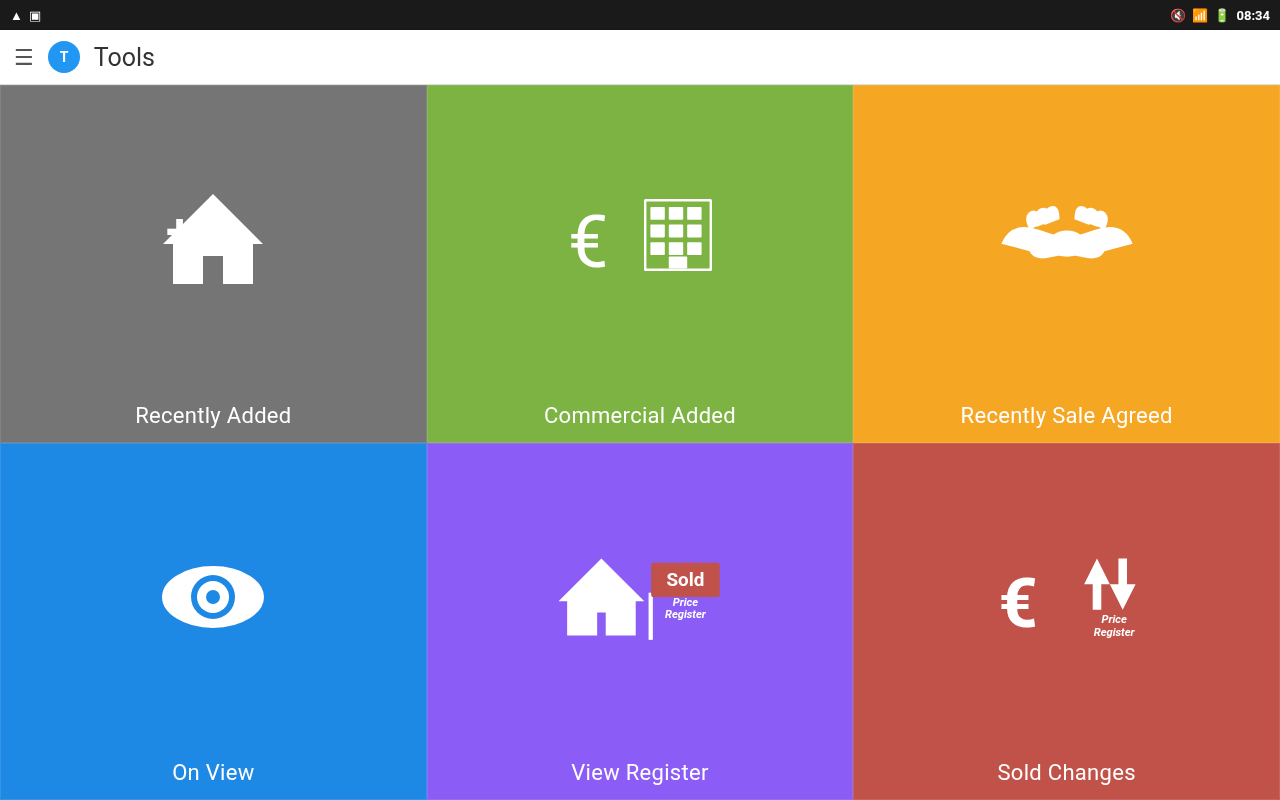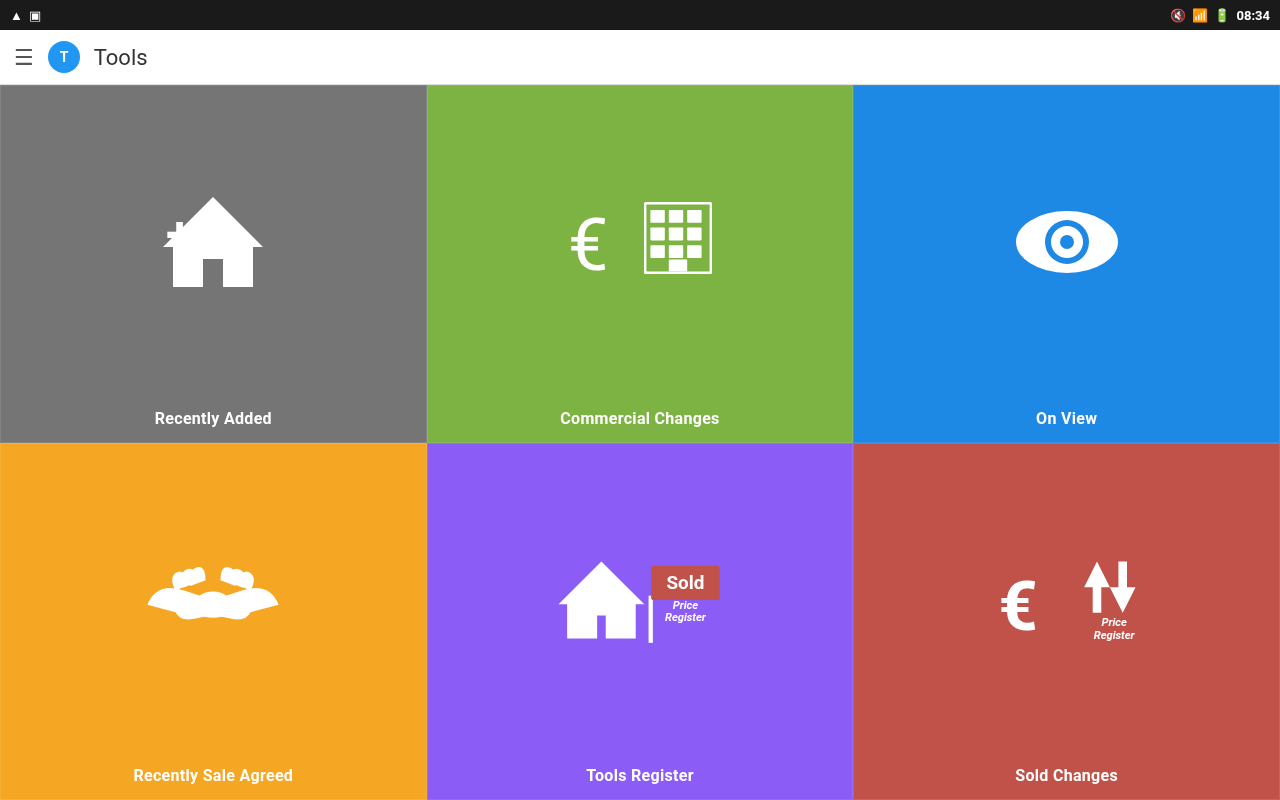--- a/index.html
+++ b/index.html
@@ -31,21 +31,21 @@
       box-shadow: 0 1px 3px rgba(0,0,0,0.15);
     }
     #toolbar .menu-icon { font-size: 22px; color: #555; cursor: pointer; }
     #toolbar .logo {
       width: 32px; height: 32px;
       background: #2196F3;
       border-radius: 50%;
       display: flex; align-items: center; justify-content: center;
       color: white; font-size: 16px; font-weight: bold;
     }
-    #toolbar .title { font-size: 22px; color: #333; font-weight: 400; }
+    #toolbar .title { font-size: 25px; color: #333; font-weight: 400; }
 
     
     #grid {
       display: grid;
       grid-template-columns: 1fr 1fr 1fr;
       grid-template-rows: 1fr 1fr;
       width: 1280px;
       height: 715px;
     }
 
@@ -64,22 +64,22 @@
       display: flex;
       align-items: center;
       justify-content: center;
       width: 100%;
     }
 
     .tile-label {
       width: 100%;
       text-align: center;
       color: #fff;
-      font-size: 16px;
-      font-weight: 700;
+      font-size: 22px;
+      font-weight: 400;
       padding: 10px 10px 14px;
       letter-spacing: 0.3px;
     }
 
     
     .tile-gray { background: #757575; }
     .tile-green { background: #7CB342; }
     .tile-blue { background: #1E88E5; }
     .tile-orange { background: #F5A623; }
     .tile-blue2 { background: #8b5cf6; }
@@ -155,39 +155,21 @@
         <rect x="159" y="42" width="18" height="16" fill="white" rx="1"></rect>
         <rect x="113" y="64" width="18" height="16" fill="white" rx="1"></rect>
         <rect x="136" y="64" width="18" height="16" fill="white" rx="1"></rect>
         <rect x="159" y="64" width="18" height="16" fill="white" rx="1"></rect>
 
         <rect x="136" y="82" width="23" height="15" fill="white" rx="1"></rect>
 
         <text x="108" y="110" fill="white" font-size="0" font-style="italic"></text>
       </svg>
     </div>
-    <div class="tile-label">Commercial Changes</div>
-  </div>
-
-  <div class="tile tile-blue">
-    <div class="tile-icon icon-container">
-      <svg width="120" height="100" viewBox="0 0 120 100">
-
-        <ellipse cx="60" cy="50" rx="55" ry="35" fill="white"></ellipse>
-
-        <ellipse cx="60" cy="50" rx="55" ry="35" fill="none" stroke="#1E88E5" stroke-width="8"></ellipse>
-
-        <circle cx="60" cy="50" r="22" fill="#1E88E5"></circle>
-
-        <circle cx="60" cy="50" r="16" fill="white"></circle>
-
-        <circle cx="60" cy="50" r="7" fill="#1E88E5"></circle>
-      </svg>
-    </div>
-    <div class="tile-label">On View</div>
+    <div class="tile-label">Commercial Added</div>
   </div>
 
   <div class="tile tile-orange">
     <div class="tile-icon icon-container">
       <svg width="150" height="110" viewBox="0 0 160 110">
 
         <path d="M10,60 Q20,35 50,45 L80,55 Q90,58 85,70 L60,75 Q45,78 40,68 Z" fill="white"></path>
 
         <path d="M150,60 Q140,35 110,45 L80,55 Q70,58 75,70 L100,75 Q115,78 120,68 Z" fill="white"></path>
 
@@ -198,36 +180,54 @@
         <path d="M56,40 Q52,24 63,20 Q72,18 72,34" fill="white"></path>
 
         <path d="M120,45 Q128,30 118,25 Q110,22 105,38" fill="white"></path>
         <path d="M112,42 Q118,26 107,22 Q98,20 97,36" fill="white"></path>
         <path d="M104,40 Q108,24 97,20 Q88,18 88,34" fill="white"></path>
       </svg>
     </div>
     <div class="tile-label">Recently Sale Agreed</div>
   </div>
 
+  <div class="tile tile-blue">
+    <div class="tile-icon icon-container">
+      <svg width="120" height="100" viewBox="0 0 120 100">
+
+        <ellipse cx="60" cy="50" rx="55" ry="35" fill="white"></ellipse>
+
+        <ellipse cx="60" cy="50" rx="55" ry="35" fill="none" stroke="#1E88E5" stroke-width="8"></ellipse>
+
+        <circle cx="60" cy="50" r="22" fill="#1E88E5"></circle>
+
+        <circle cx="60" cy="50" r="16" fill="white"></circle>
+
+        <circle cx="60" cy="50" r="7" fill="#1E88E5"></circle>
+      </svg>
+    </div>
+    <div class="tile-label">On View</div>
+  </div>
+
   <div class="tile tile-blue2">
     <div class="tile-icon icon-container">
       <svg width="180" height="110" viewBox="0 0 210 120">
 
         <polygon points="60,15 10,65 20,65 20,105 55,105 55,78 65,78 65,105 100,105 100,65 110,65" fill="white"></polygon>
 
         <rect x="115" y="55" width="5" height="55" fill="white"></rect>
 
         <rect x="118" y="20" width="80" height="40" fill="#C0524A" rx="3"></rect>
         <text x="158" y="47" text-anchor="middle" fill="white" font-size="22" font-weight="bold">Sold</text>
 
         <text x="158" y="70" text-anchor="middle" fill="white" font-size="13" font-style="italic" font-weight="bold">Price</text>
         <text x="158" y="84" text-anchor="middle" fill="white" font-size="13" font-style="italic" font-weight="bold">Register</text>
       </svg>
     </div>
-    <div class="tile-label">Tools Register</div>
+    <div class="tile-label">View Register</div>
   </div>
 
   <div class="tile tile-red">
     <div class="tile-icon icon-container">
       <svg width="180" height="110" viewBox="0 0 210 120">
 
         <text x="25" y="95" fill="white" font-size="80" font-weight="bold">€</text>
 
         <polygon points="140,15 125,45 135,45 135,75 145,75 145,45 155,45" fill="white"></polygon>
 

